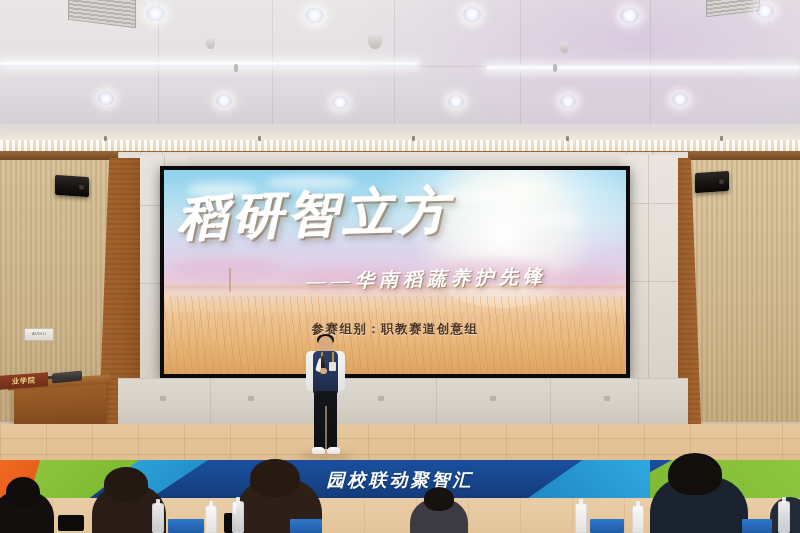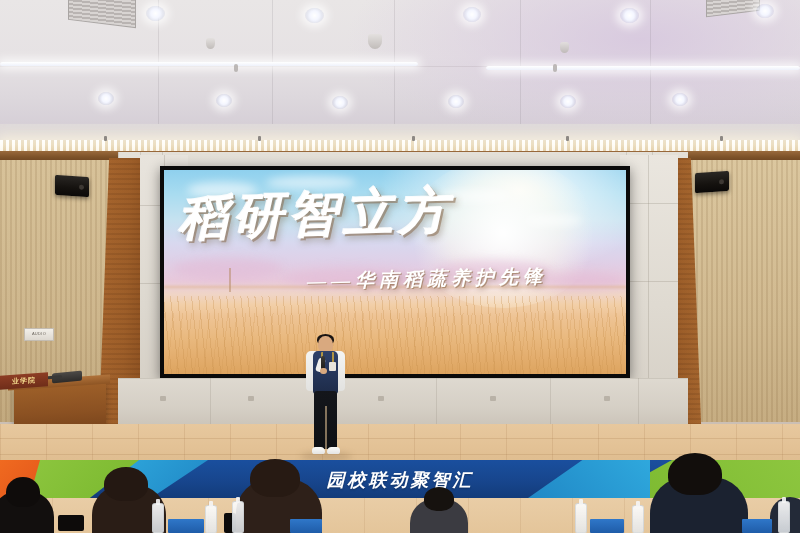--- a/index.html
+++ b/index.html
@@ -315,20 +315,21 @@
       <div class="contrail" style="left:54%;top:-18%;width:160px;height:120px"></div>
 
       <div class="horizon"></div>
       <div class="tower" style="left:14%;top:48%;height:12%"></div>
       <div class="field-lines"></div>
       <div class="field-lines2"></div>
 
       <div class="slide-title">稻研智立方</div>
       <div class="slide-sub">——华南稻蔬养护先锋</div>
       <div class="slide-meta">
+        <div>参赛组别：职教赛道创意组</div>
       </div>
     </div>
   </div>
 
   <div class="lowerwall">
     <div class="lw-line" style="left:0;top:0;width:570px;height:1px"></div>
     <div class="lw-line" style="left:92px;top:0;width:1px;height:50px"></div>
     <div class="lw-line" style="left:204px;top:0;width:1px;height:50px"></div>
     <div class="lw-line" style="left:318px;top:0;width:1px;height:50px"></div>
     <div class="lw-line" style="left:432px;top:0;width:1px;height:50px"></div>

